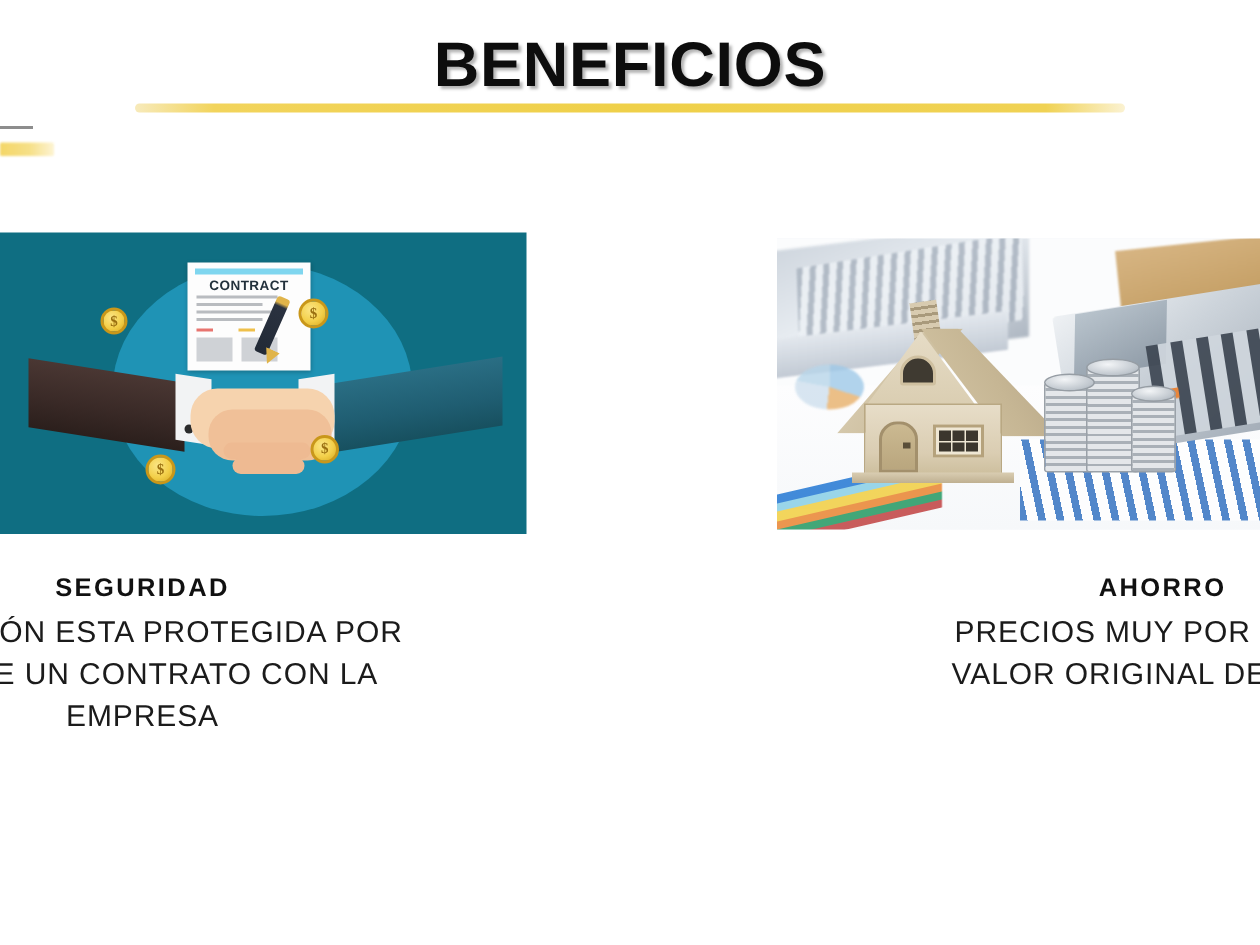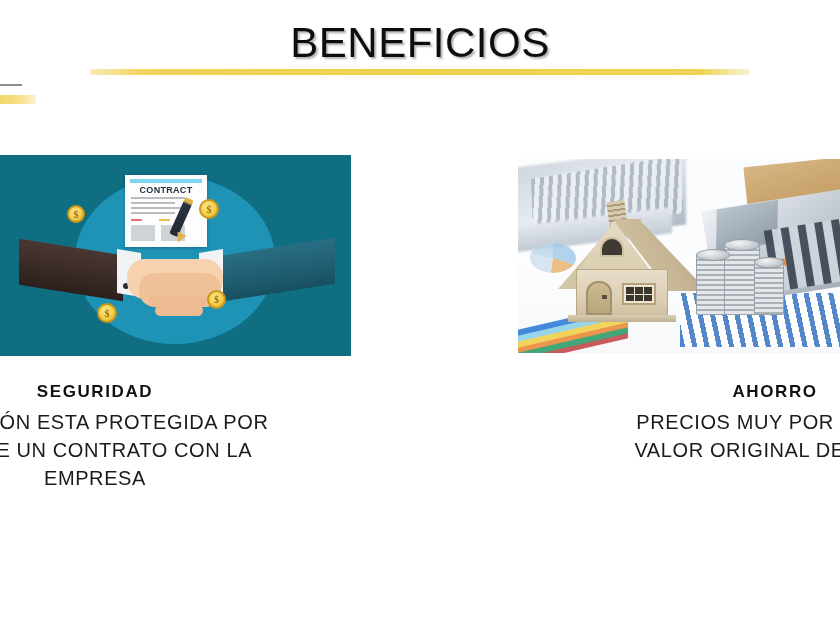--- a/index.html
+++ b/index.html
@@ -25,21 +25,21 @@
     border-radius:1px;
     filter:blur(0.6px);
     opacity:.9;
   }
 
   
   .title{
     position:absolute; left:0; right:0; top:22px;
     text-align:center;
     font-size:42px;
-    font-weight:normal;
+    font-weight:bold;
     letter-spacing:0.5px;
     color:#0d0d0d;
     font-family:"Liberation Sans", sans-serif;
     text-shadow:2px 2px 2px rgba(120,120,120,.55);
     line-height:1;
     white-space:nowrap;
   }
   .title-rule{
     position:absolute; left:90px; top:69px; width:660px; height:6px;
     background:linear-gradient(90deg,#f7eabb 0%,#f2d45c 8%,#efd049 50%,#f0d254 92%,#fbf2d2 100%);

